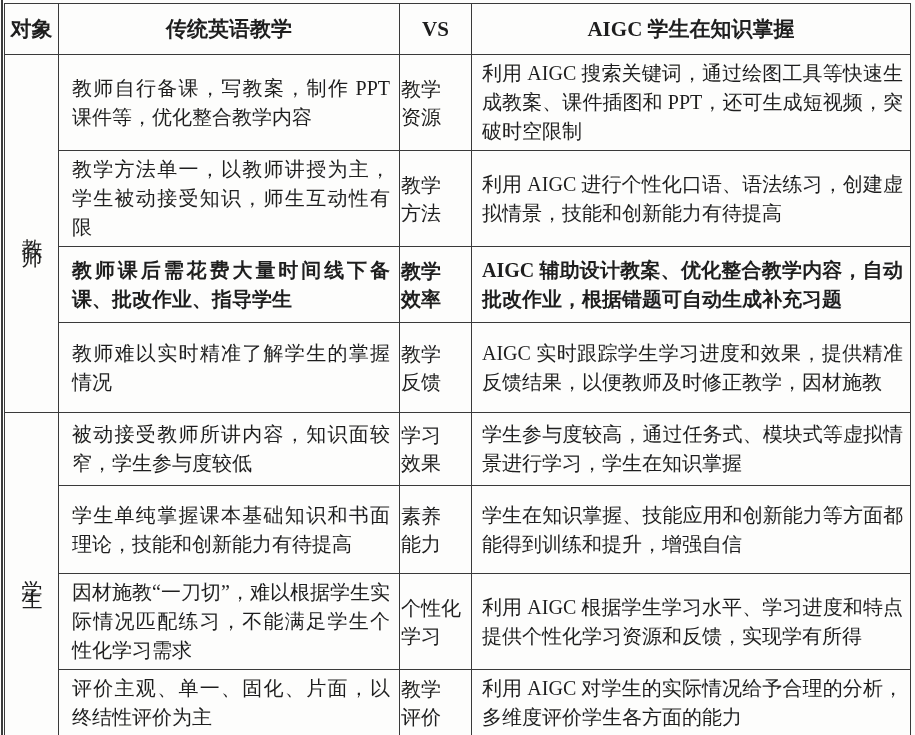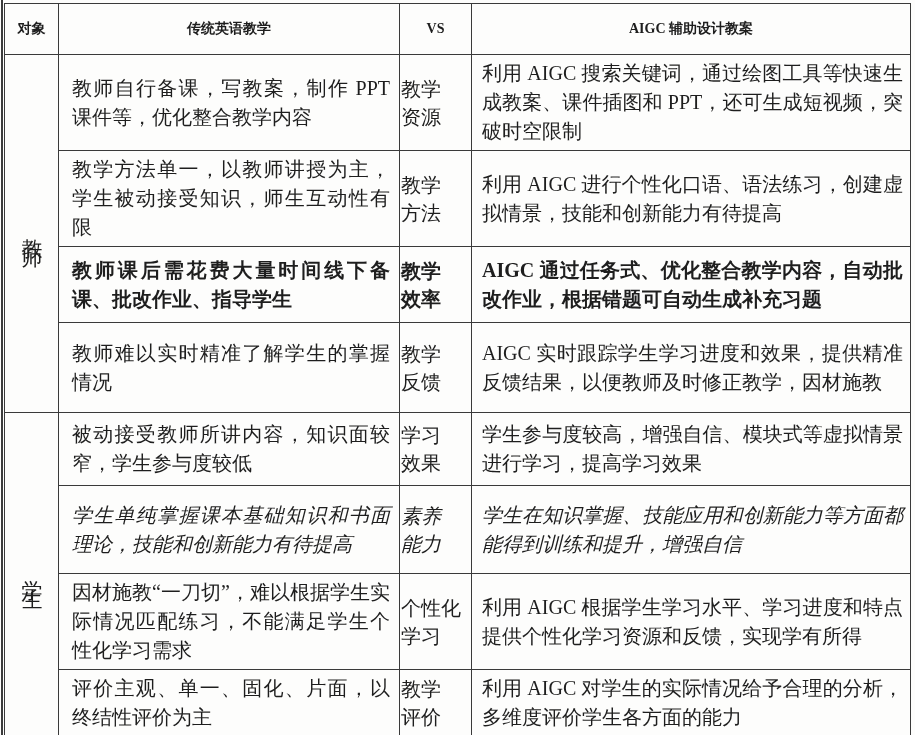--- a/index.html
+++ b/index.html
@@ -35,21 +35,21 @@
     border-collapse: collapse;
     table-layout: fixed;
     background: #fdfdfc;
   }
   .cmp th, .cmp td {
     border: 1.5px solid #3a3a3a;
     vertical-align: middle;
     overflow: hidden;
   }
   .cmp th {
-    font-size: 14px;
+    font-size: 21px;
     font-weight: bold;
     text-align: center;
     padding: 2px 4px;
   }
   .cmp td {
     font-size: 20px;
     line-height: 29px;
   }
   td.cell-trad {
     text-align: justify;
@@ -80,21 +80,21 @@
     letter-spacing: 9px;
     font-size: 21px;
   }
   
   tr.rh  { height: 51px; }
   tr.r1  { height: 80px; }
   tr.r2  { height: 71px; }
   tr.r3  { height: 76px; font-weight: bold; }
   tr.r4  { height: 90px; }
   tr.r5  { height: 73px; }
-  tr.r6  { height: 88px; font-style: italic; }
+  tr.r6  { height: 88px; }
   tr.r7  { height: 94px; }
   tr.r8  { height: 64px; }
 </style>
 </head>
 <body>
 
 <div class="page">
   <div class="edge-line"></div>
 
   <table class="cmp">
@@ -103,21 +103,21 @@
       <col style="width:341px">
       <col style="width:72px">
       <col style="width:439px">
     </colgroup>
 
     <thead>
       <tr class="rh">
         <th>对象</th>
         <th>传统英语教学</th>
         <th>VS</th>
-        <th>AIGC 辅助设计教案</th>
+        <th>AIGC 学生在知识掌握</th>
       </tr>
     </thead>
 
     <tbody>
 
       <tr class="r1">
         <td class="cell-group" rowspan="4">
           <span class="vtext">教师</span>
         </td>
         <td class="cell-trad">教师自行备课，写教案，制作 PPT 课件等，优化整合教学内容</td>
@@ -136,42 +136,42 @@
         </td>
         <td class="cell-aigc">利用 AIGC 进行个性化口语、语法练习，创建虚拟情景，技能和创新能力有待提高</td>
       </tr>
 
       <tr class="r3">
         <td class="cell-trad">教师课后需花费大量时间线下备课、批改作业、指导学生</td>
         <td class="cell-focus">
           <span class="fline">教学</span>
           <span class="fline">效率</span>
         </td>
-        <td class="cell-aigc">AIGC 通过任务式、优化整合教学内容，自动批改作业，根据错题可自动生成补充习题</td>
+        <td class="cell-aigc">AIGC 辅助设计教案、优化整合教学内容，自动批改作业，根据错题可自动生成补充习题</td>
       </tr>
 
       <tr class="r4">
         <td class="cell-trad">教师难以实时精准了解学生的掌握情况</td>
         <td class="cell-focus">
           <span class="fline">教学</span>
           <span class="fline">反馈</span>
         </td>
         <td class="cell-aigc">AIGC 实时跟踪学生学习进度和效果，提供精准反馈结果，以便教师及时修正教学，因材施教</td>
       </tr>
 
       <tr class="r5">
         <td class="cell-group" rowspan="4">
           <span class="vtext">学生</span>
         </td>
         <td class="cell-trad">被动接受教师所讲内容，知识面较窄，学生参与度较低</td>
         <td class="cell-focus">
           <span class="fline">学习</span>
           <span class="fline">效果</span>
         </td>
-        <td class="cell-aigc">学生参与度较高，增强自信、模块式等虚拟情景进行学习，提高学习效果</td>
+        <td class="cell-aigc">学生参与度较高，通过任务式、模块式等虚拟情景进行学习，学生在知识掌握</td>
       </tr>
 
       <tr class="r6">
         <td class="cell-trad">学生单纯掌握课本基础知识和书面理论，技能和创新能力有待提高</td>
         <td class="cell-focus">
           <span class="fline">素养</span>
           <span class="fline">能力</span>
         </td>
         <td class="cell-aigc">学生在知识掌握、技能应用和创新能力等方面都能得到训练和提升，增强自信</td>
       </tr>

